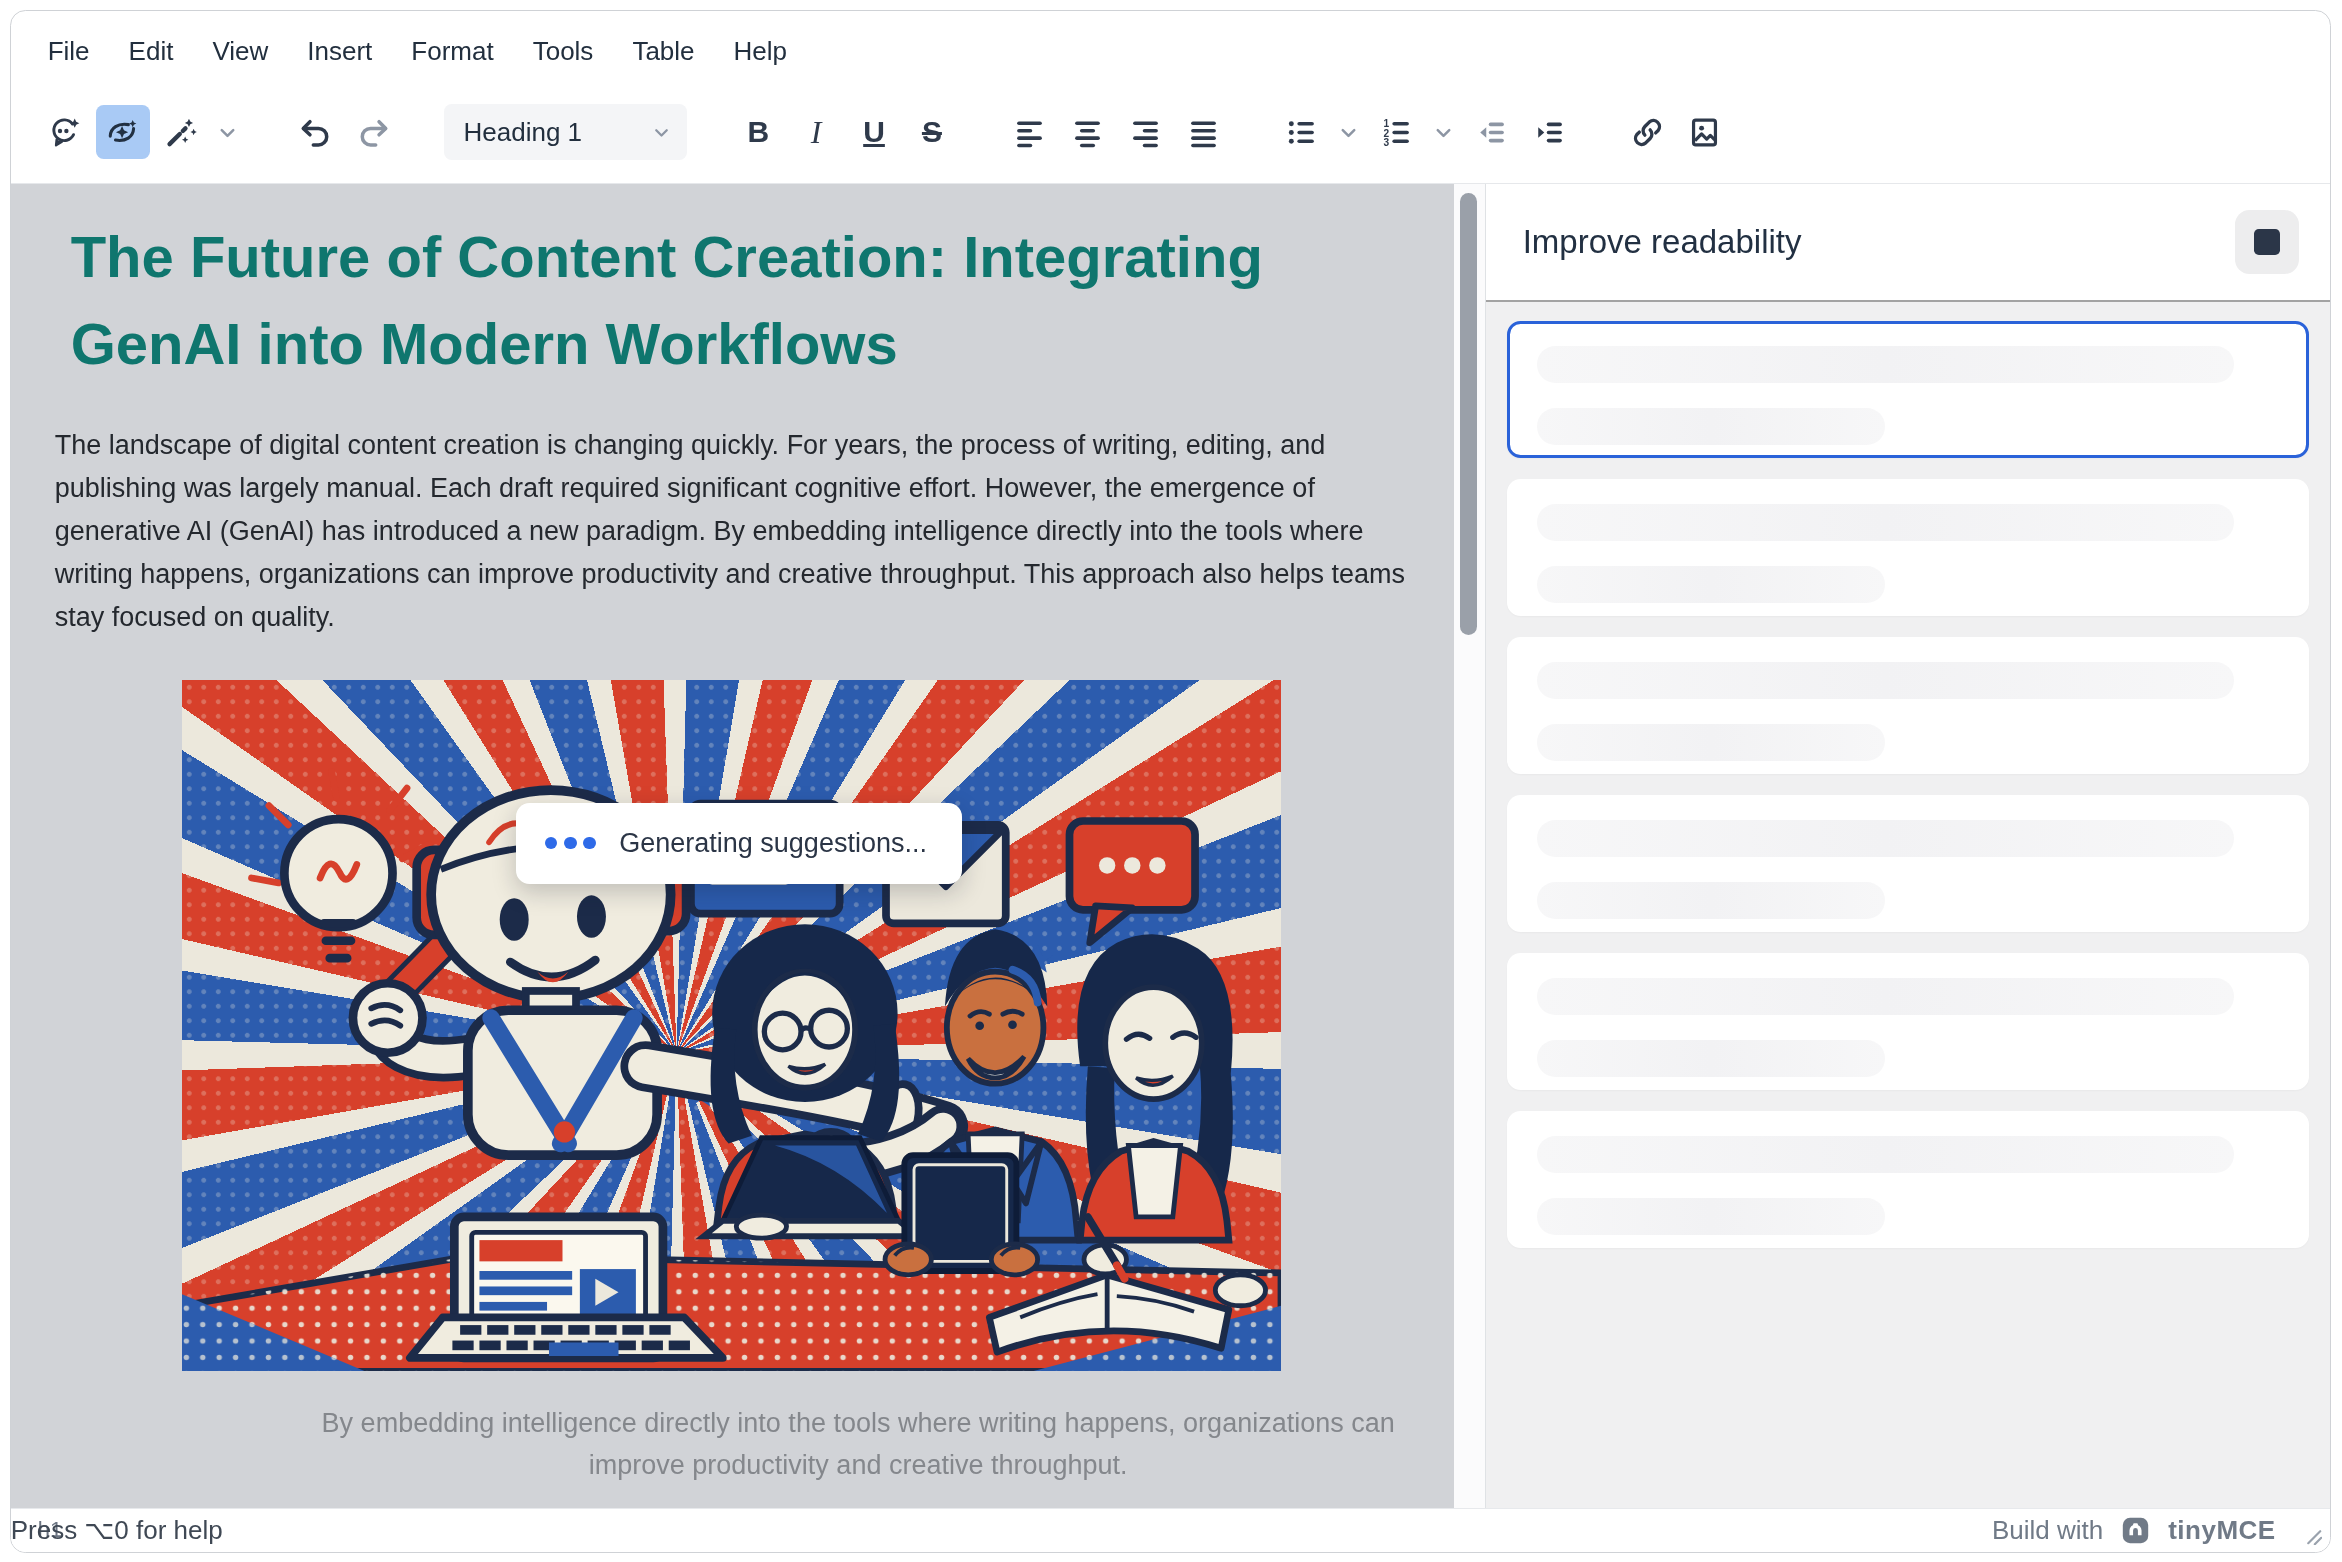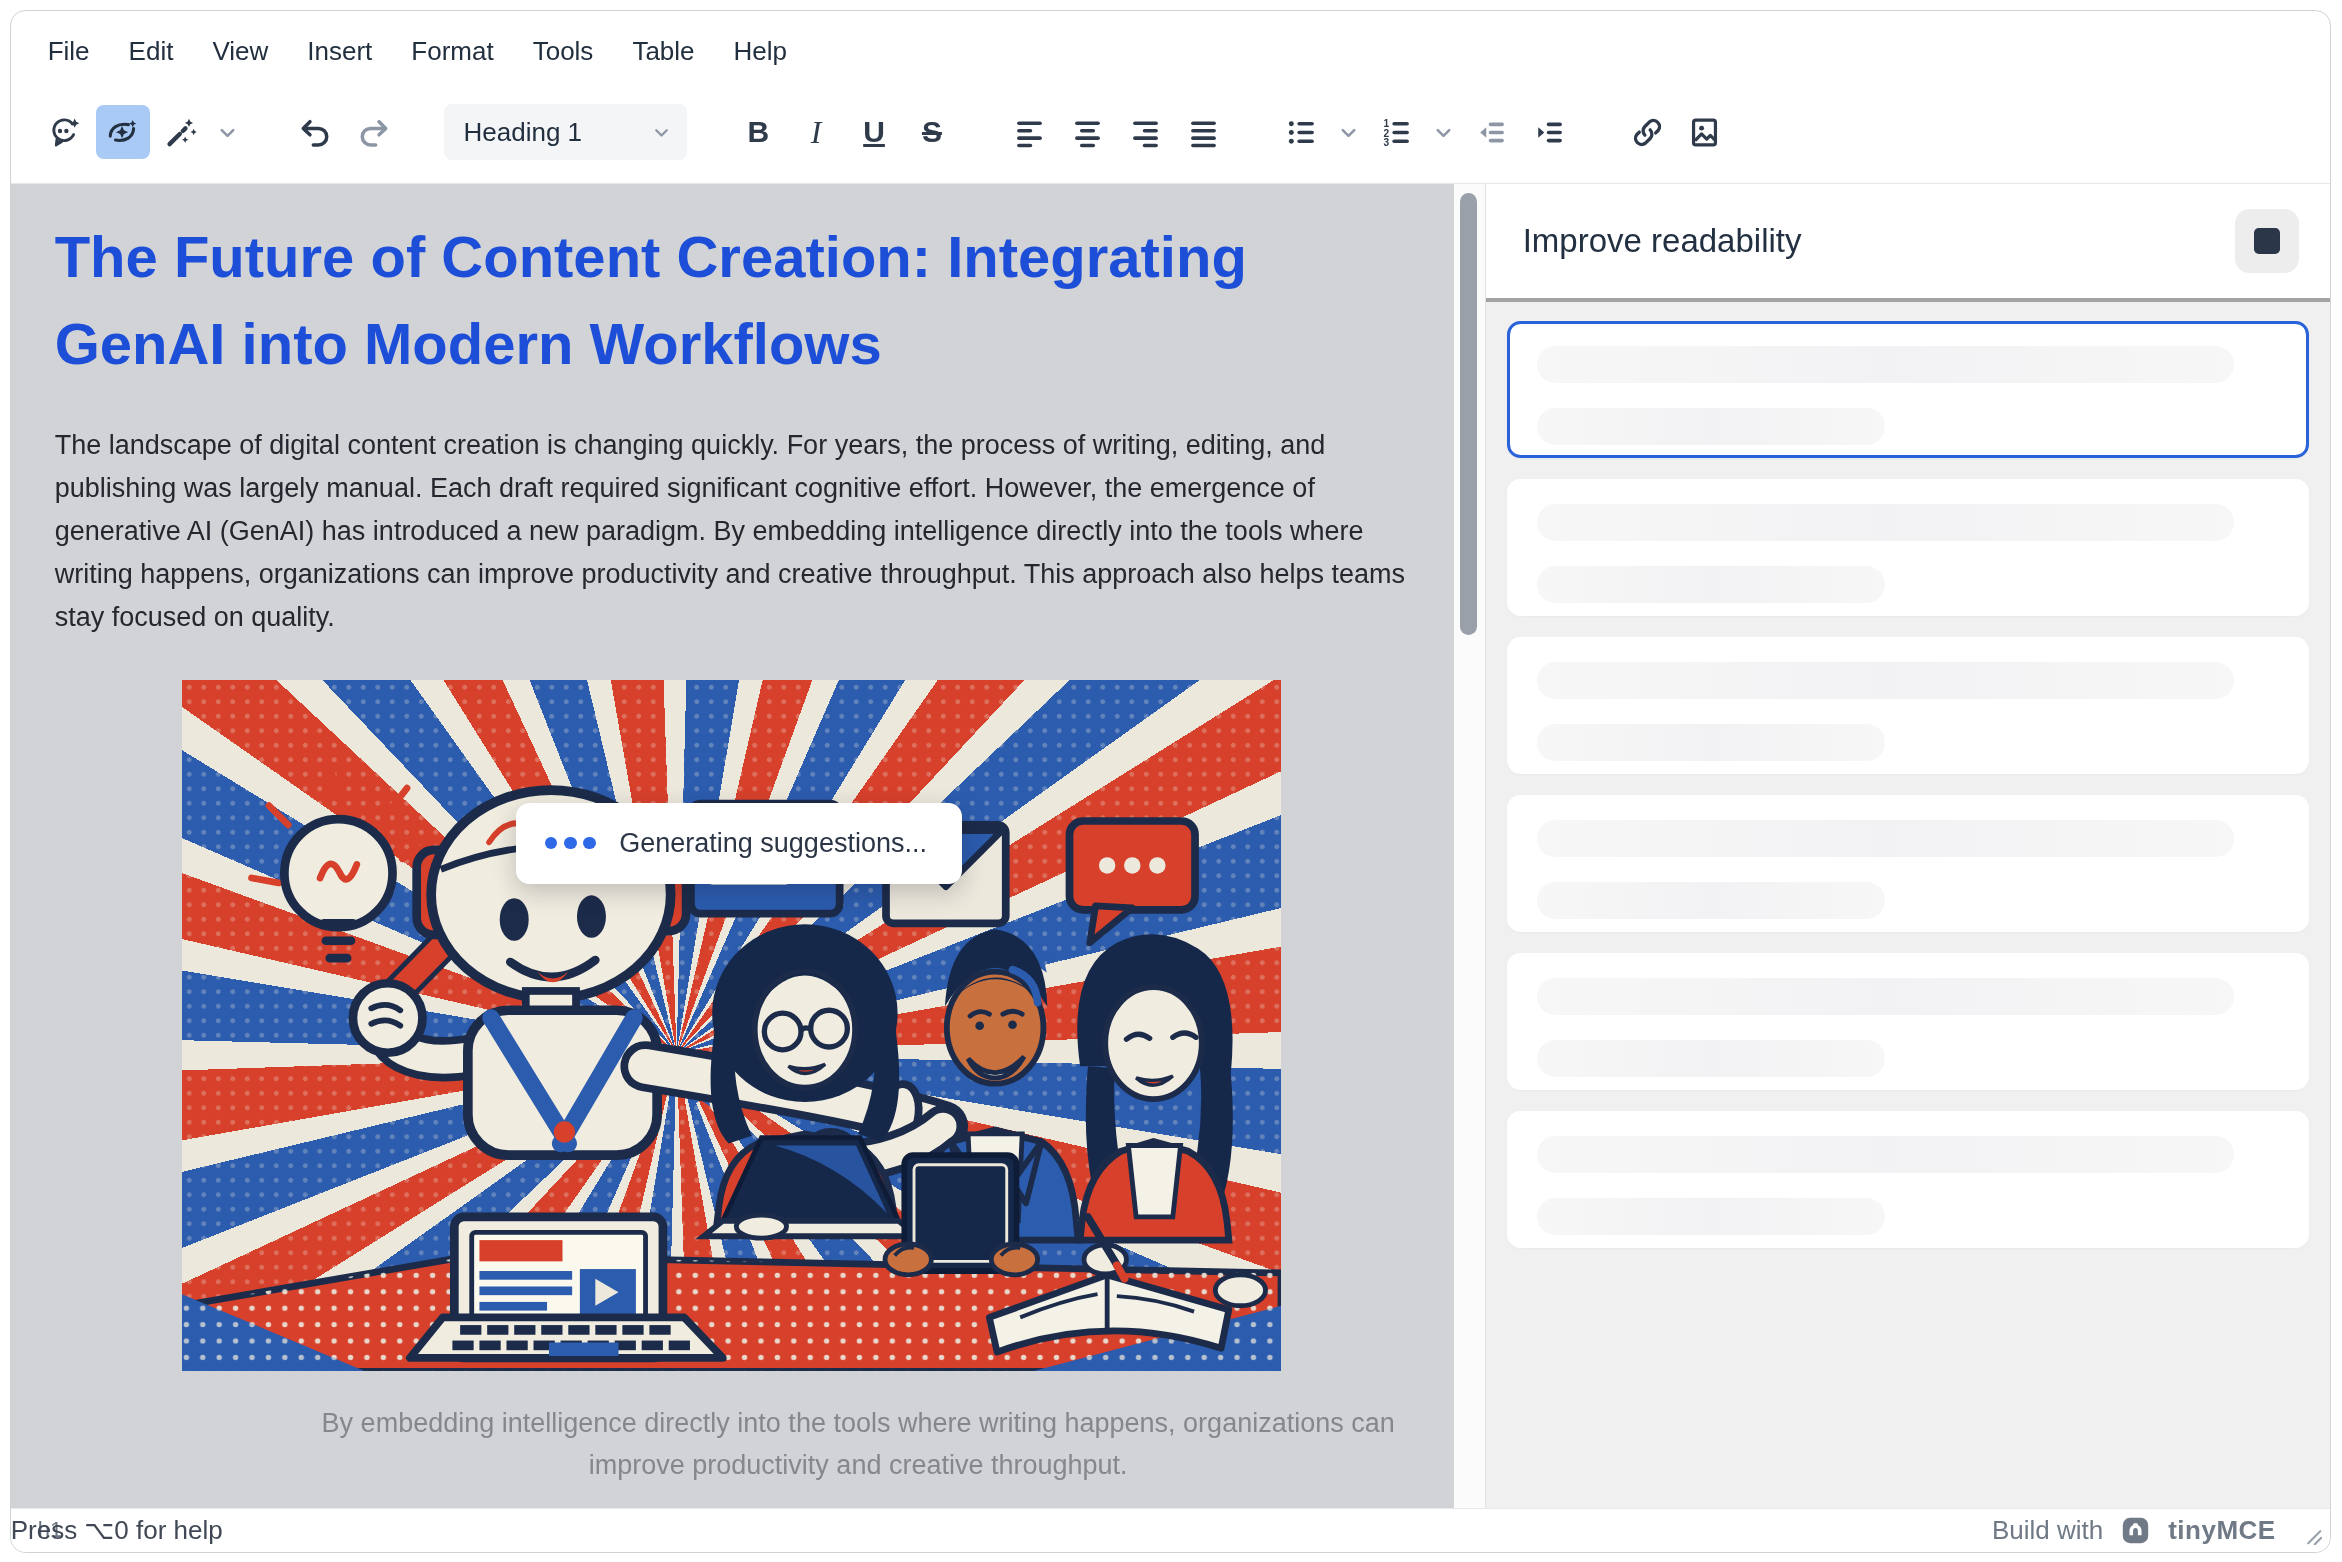--- a/index.html
+++ b/index.html
@@ -24,21 +24,21 @@
     justify-content:space-between;padding:0 15.4px 0 19.3px;color:#222f3e;font-size:26px;gap:17.4px;}
   .glyph{font-size:30px;color:#2f3a4b;line-height:1;}
   .glyph.b{font-weight:800;}
   .glyph.i{font-style:italic;font-family:"Liberation Serif",serif;font-size:32px;}
   .glyph.u{text-decoration:underline;font-weight:600;}
   .glyph.s{text-decoration:line-through;font-weight:600;}
 
   
   .main{flex:1;display:flex;min-height:0;}
   .editor{flex:1;position:relative;background:#d1d3d7;overflow:hidden;padding:29px 68px 0 44px;}
-  .doc-h1{font-size:58px;line-height:87px;font-weight:700;color:#1d4ed8;width:1284px;margin:0 0 37px 0;}
+  .doc-h1{font-size:58px;line-height:87px;font-weight:700;color:#0f766e;width:1284px;margin:0 0 37px 16px;}
   .doc-p{font-size:27px;line-height:43px;color:#24282e;width:1375px;margin:0 0 41px 0;}
   .doc-figure{width:1099px;margin:0 0 0 127px;}
   .art{position:relative;width:1099px;height:691px;background:#ece8dc;overflow:hidden;}
   .art-rays{position:absolute;inset:0;
     background:repeating-conic-gradient(from -10deg at 45% 54%,
       #d7402b 0deg 8deg,#ece8dc 8deg 11.5deg,#2c5cae 11.5deg 19.5deg,#ece8dc 19.5deg 23deg,
       #d7402b 23deg 30deg,#ece8dc 30deg 33.5deg,#2c5cae 33.5deg 41.5deg,#ece8dc 41.5deg 45deg);}
   .art-dots{position:absolute;inset:0;opacity:.3;
     background-image:radial-gradient(rgba(236,232,220,.95) 2.1px,transparent 2.6px);
     background-size:14.5px 14.5px;}
@@ -51,21 +51,21 @@
   .pill-dot{width:12.6px;height:12.6px;border-radius:50%;background:#2e6ae8;}
   .pill-label{font-size:27px;color:#2b3546;}
 
   .scrolltrack{position:absolute;right:0;top:0;bottom:0;width:31px;background:#fbfbfc;}
   .scrollthumb{position:absolute;left:6.8px;top:9.7px;width:16.4px;height:442px;background:#9aa0a9;border-radius:8.7px;}
 
   .divider{width:1px;background:#dfe2e5;}
 
   
   .sidebar{width:844px;display:flex;flex-direction:column;background:#f0f0f1;flex:0 0 auto;}
-  .sb-header{height:118px;background:#fff;border-bottom:4px solid #a3a3a3;display:flex;align-items:center;
+  .sb-header{height:118px;background:#fff;border-bottom:2px solid #a3a3a3;display:flex;align-items:center;
     justify-content:space-between;padding:0 31px 0 37px;flex:0 0 auto;}
   .sb-title{font-size:33px;color:#223042;font-weight:500;}
   .stop-btn{width:64px;height:64px;border-radius:14.5px;background:#ededee;display:grid;place-items:center;}
   .stop-square{width:26px;height:26px;border-radius:4.8px;background:#2b3648;}
   .sb-body{flex:1;padding:19.3px 21px;overflow:hidden;}
   .card{background:#fff;border-radius:13.5px;height:137px;margin-bottom:21px;padding:24px 29px;
     border:1.9px solid rgba(0,0,0,0);box-shadow:0 1px 1.9px rgba(0,0,0,.03);}
   .card.selected{border:3.9px solid #2a62d9;padding:22px 27px;}
   .bar{height:37px;border-radius:18.3px;background:linear-gradient(90deg,#f7f7f8,#f2f2f4,#f7f7f8);}
   .bar.long{width:94%;}

